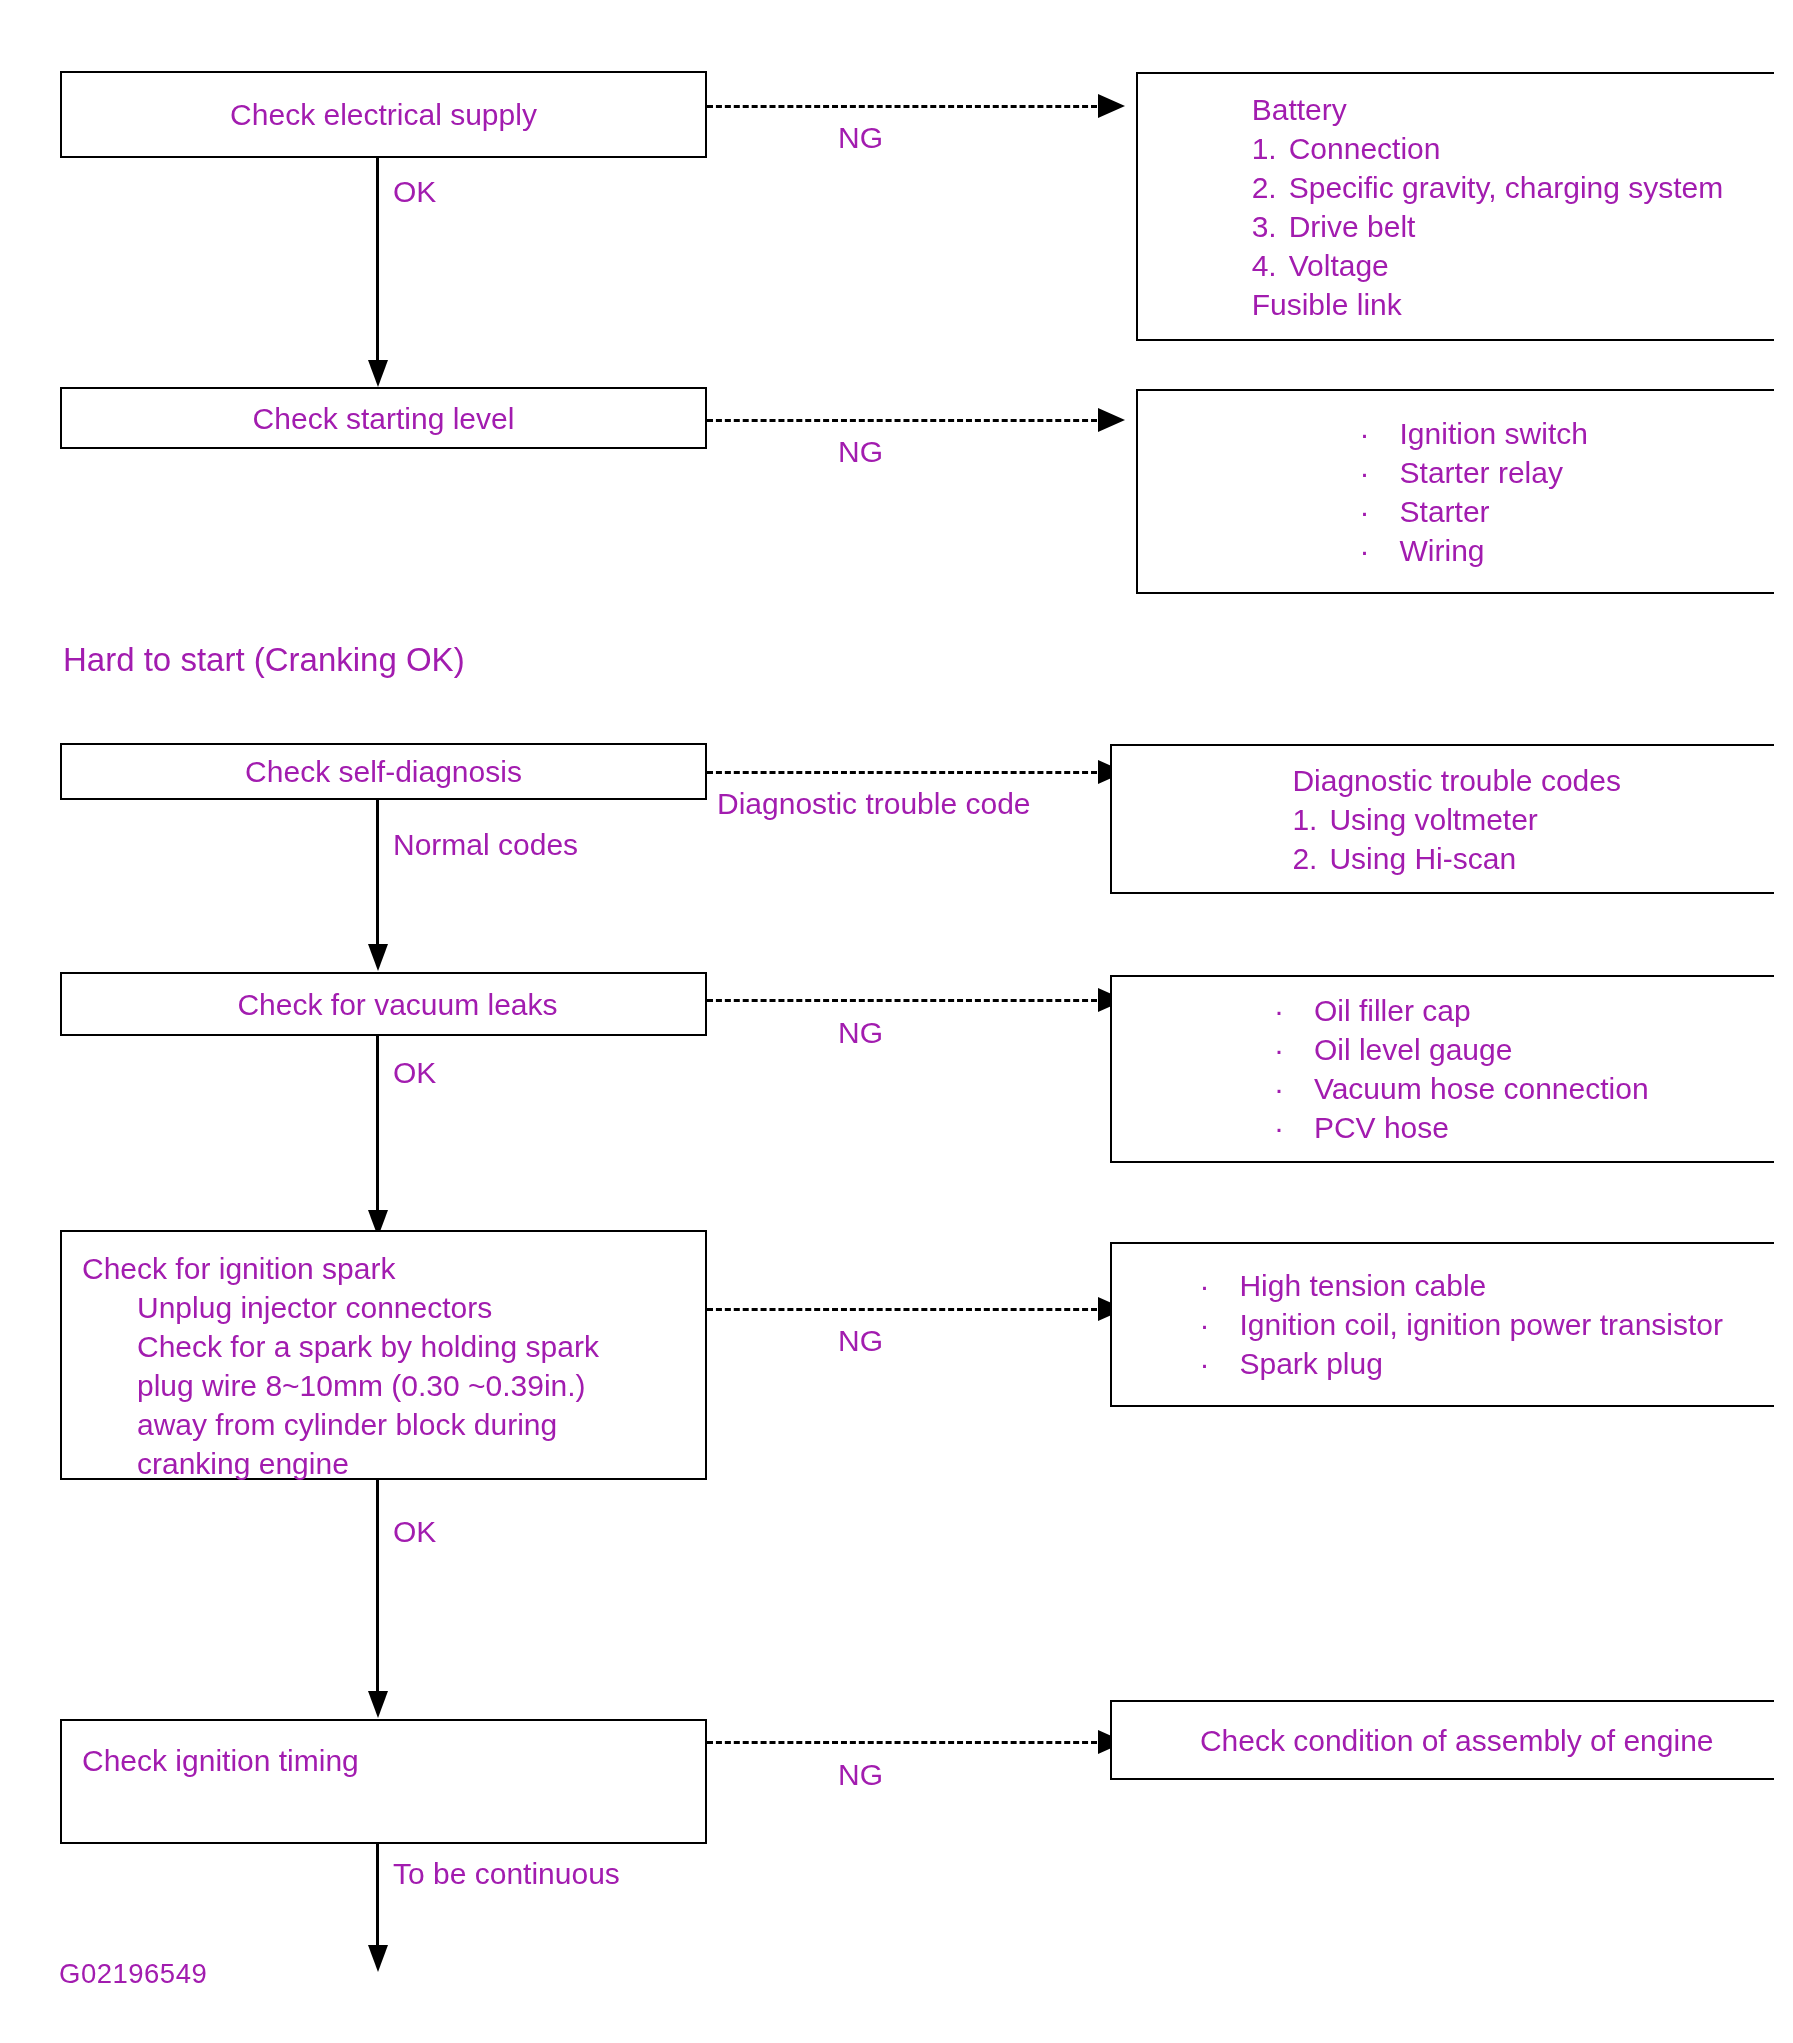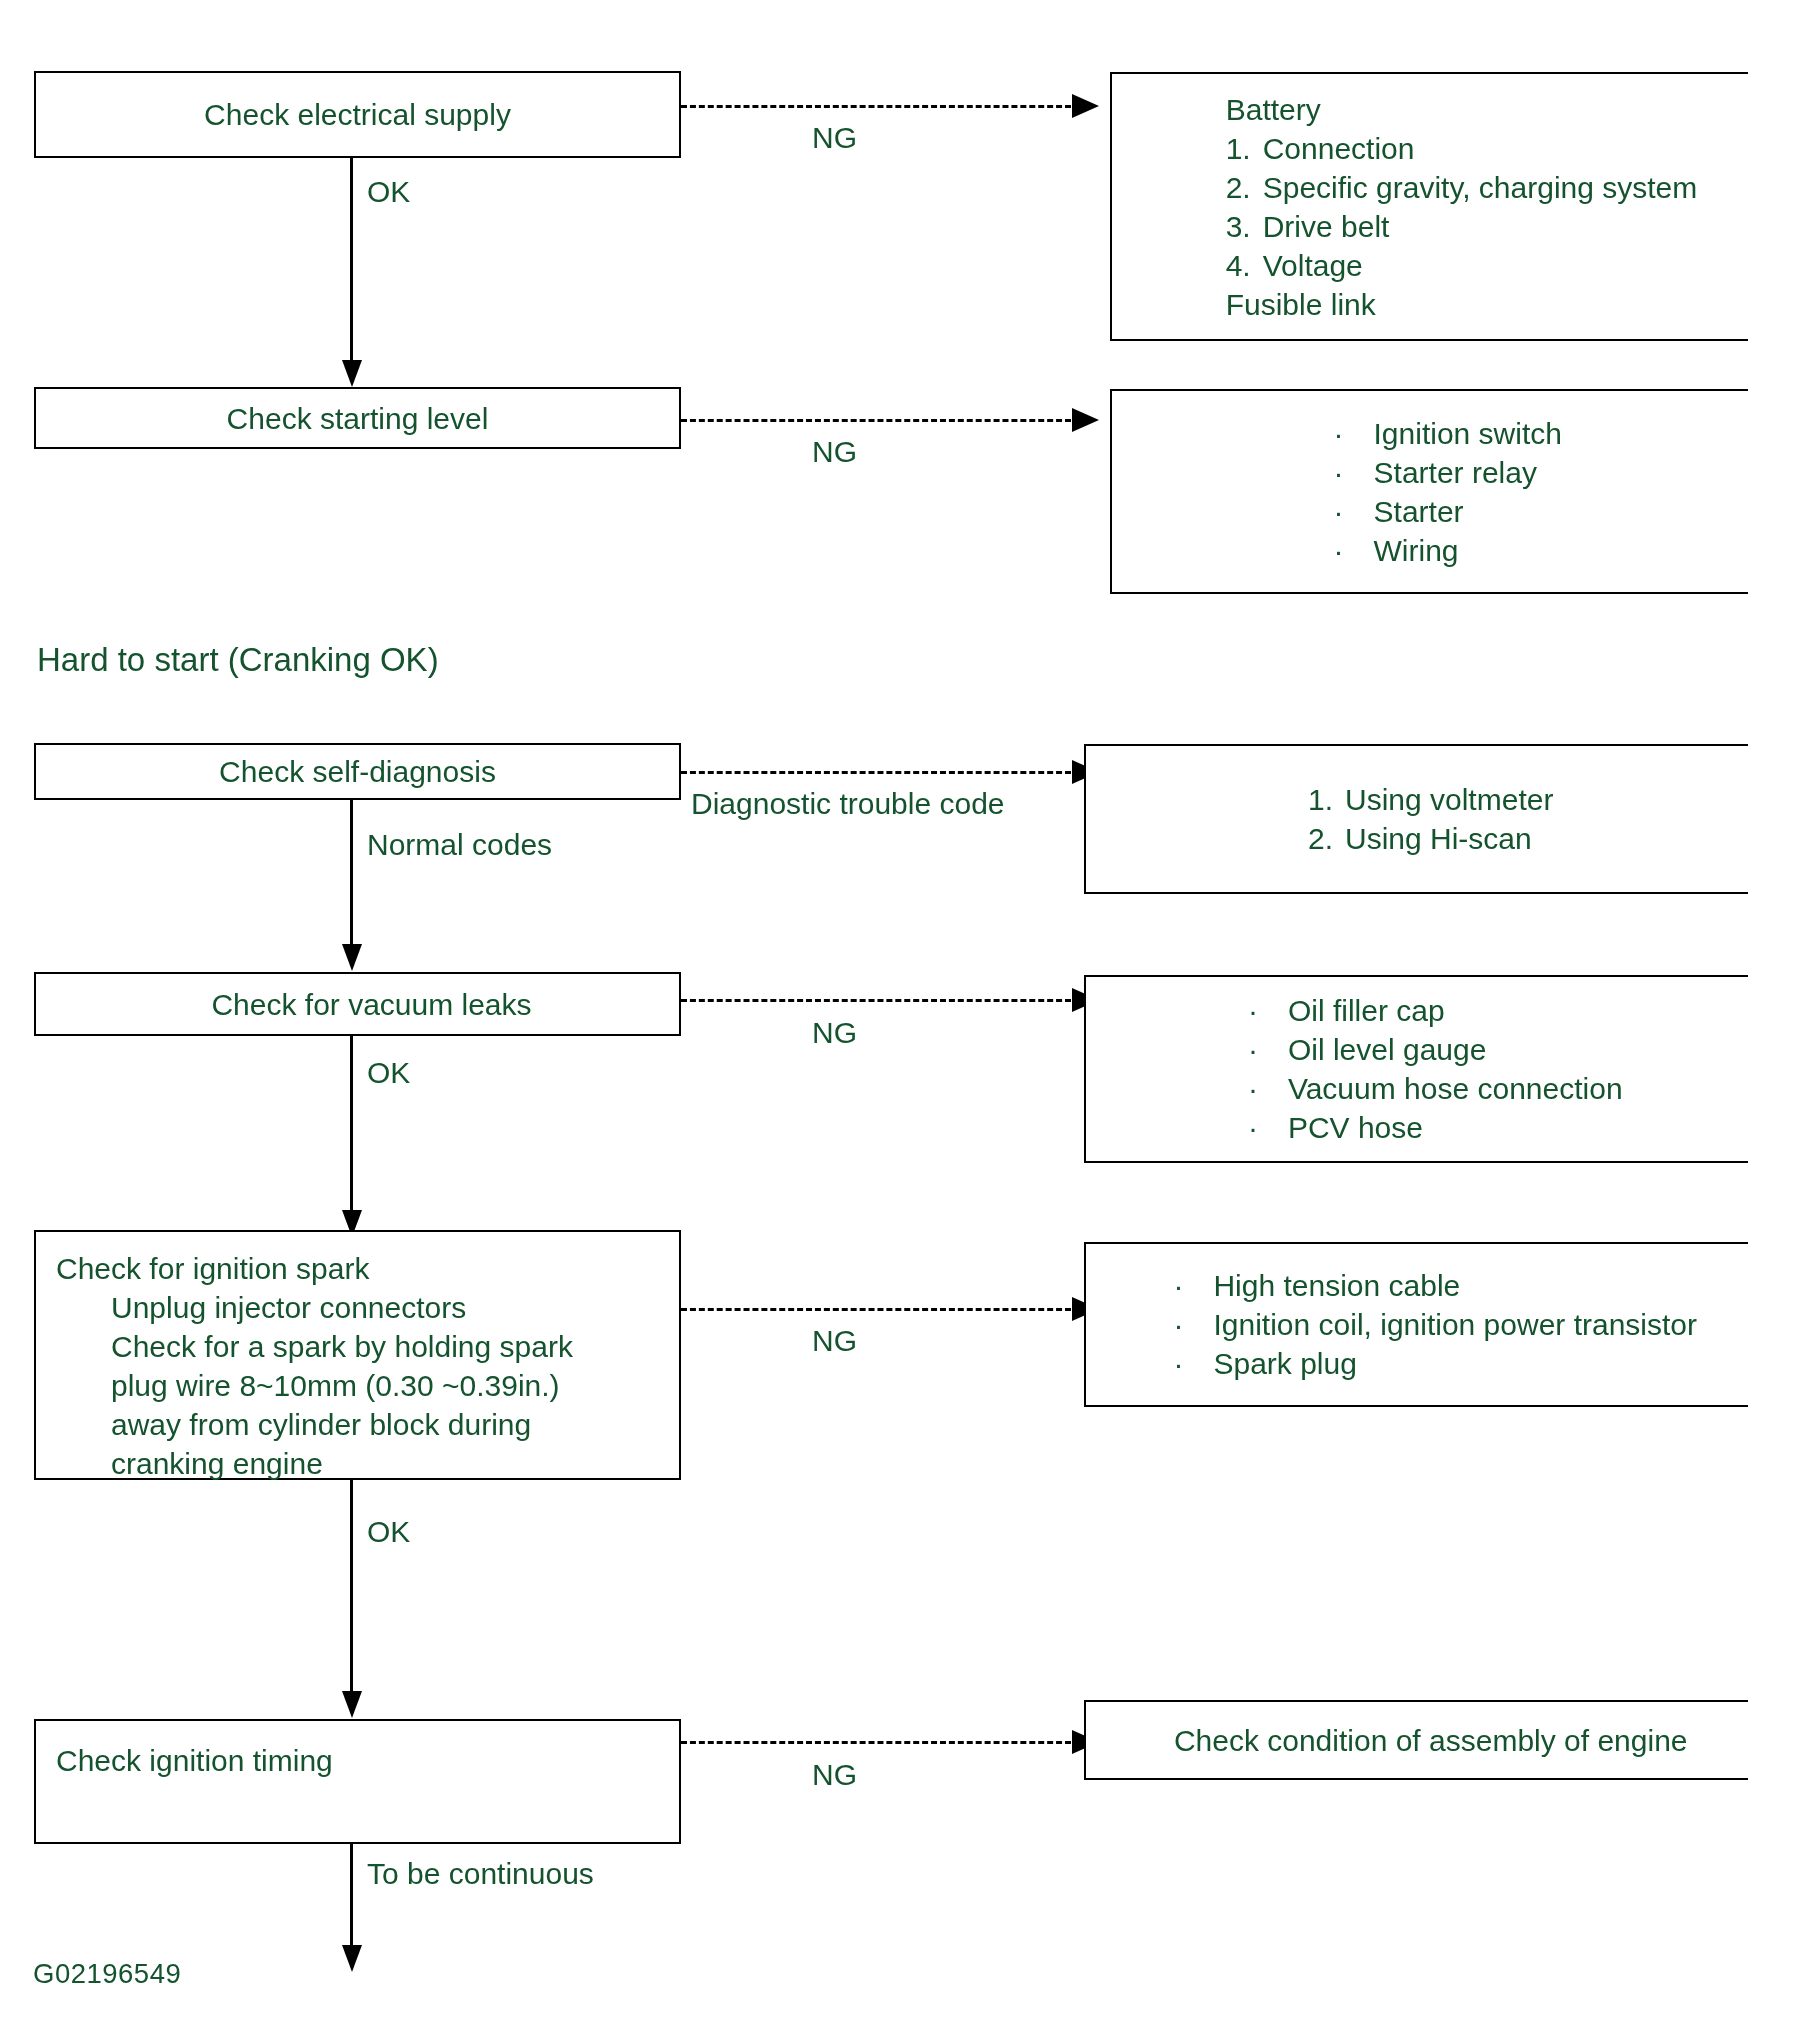--- a/index.html
+++ b/index.html
@@ -6,22 +6,23 @@
     margin: 0;
     padding: 0;
     background: #ffffff;
   }
   #page {
     position: relative;
     width: 1748px;
     height: 2043px;
     background: #ffffff;
     font-family: "Liberation Sans", sans-serif;
-    color: #14532d;
+    color: #a21caf;
     overflow: hidden;
+    margin-left: 26px;
   }
   .box {
     position: absolute;
     border: 2.8px solid #000000;
     background: #ffffff;
     box-sizing: border-box;
   }
   .box-center {
     display: flex;
     align-items: center;
@@ -180,20 +181,21 @@
   <div class="dashline" style="left:681px; top:771px; width:390px;"></div>
   <div class="arrow-right" style="left:1072px; top:760px;"></div>
   <div class="free-label" style="left:691px; top:785px;">Diagnostic trouble code</div>
 
   <div class="vline" style="left:350px; top:800px; height:153px;"></div>
   <div class="arrow-down" style="left:342px; top:944px;"></div>
   <div class="free-label" style="left:367px; top:826px;">Normal codes</div>
 
   <div class="box box-left" style="left:1084px; top:744px; width:675px; height:150px; padding: 0 0 0 18.4px;">
     <div class="txt-lines">
+      <div class="line-item">Diagnostic trouble codes</div>
       <div class="bullet-row">
         <span class="bullet-dot num">1.</span>
         <span>Using voltmeter</span>
       </div>
       <div class="bullet-row">
         <span class="bullet-dot num">2.</span>
         <span>Using Hi-scan</span>
       </div>
     </div>
   </div>

